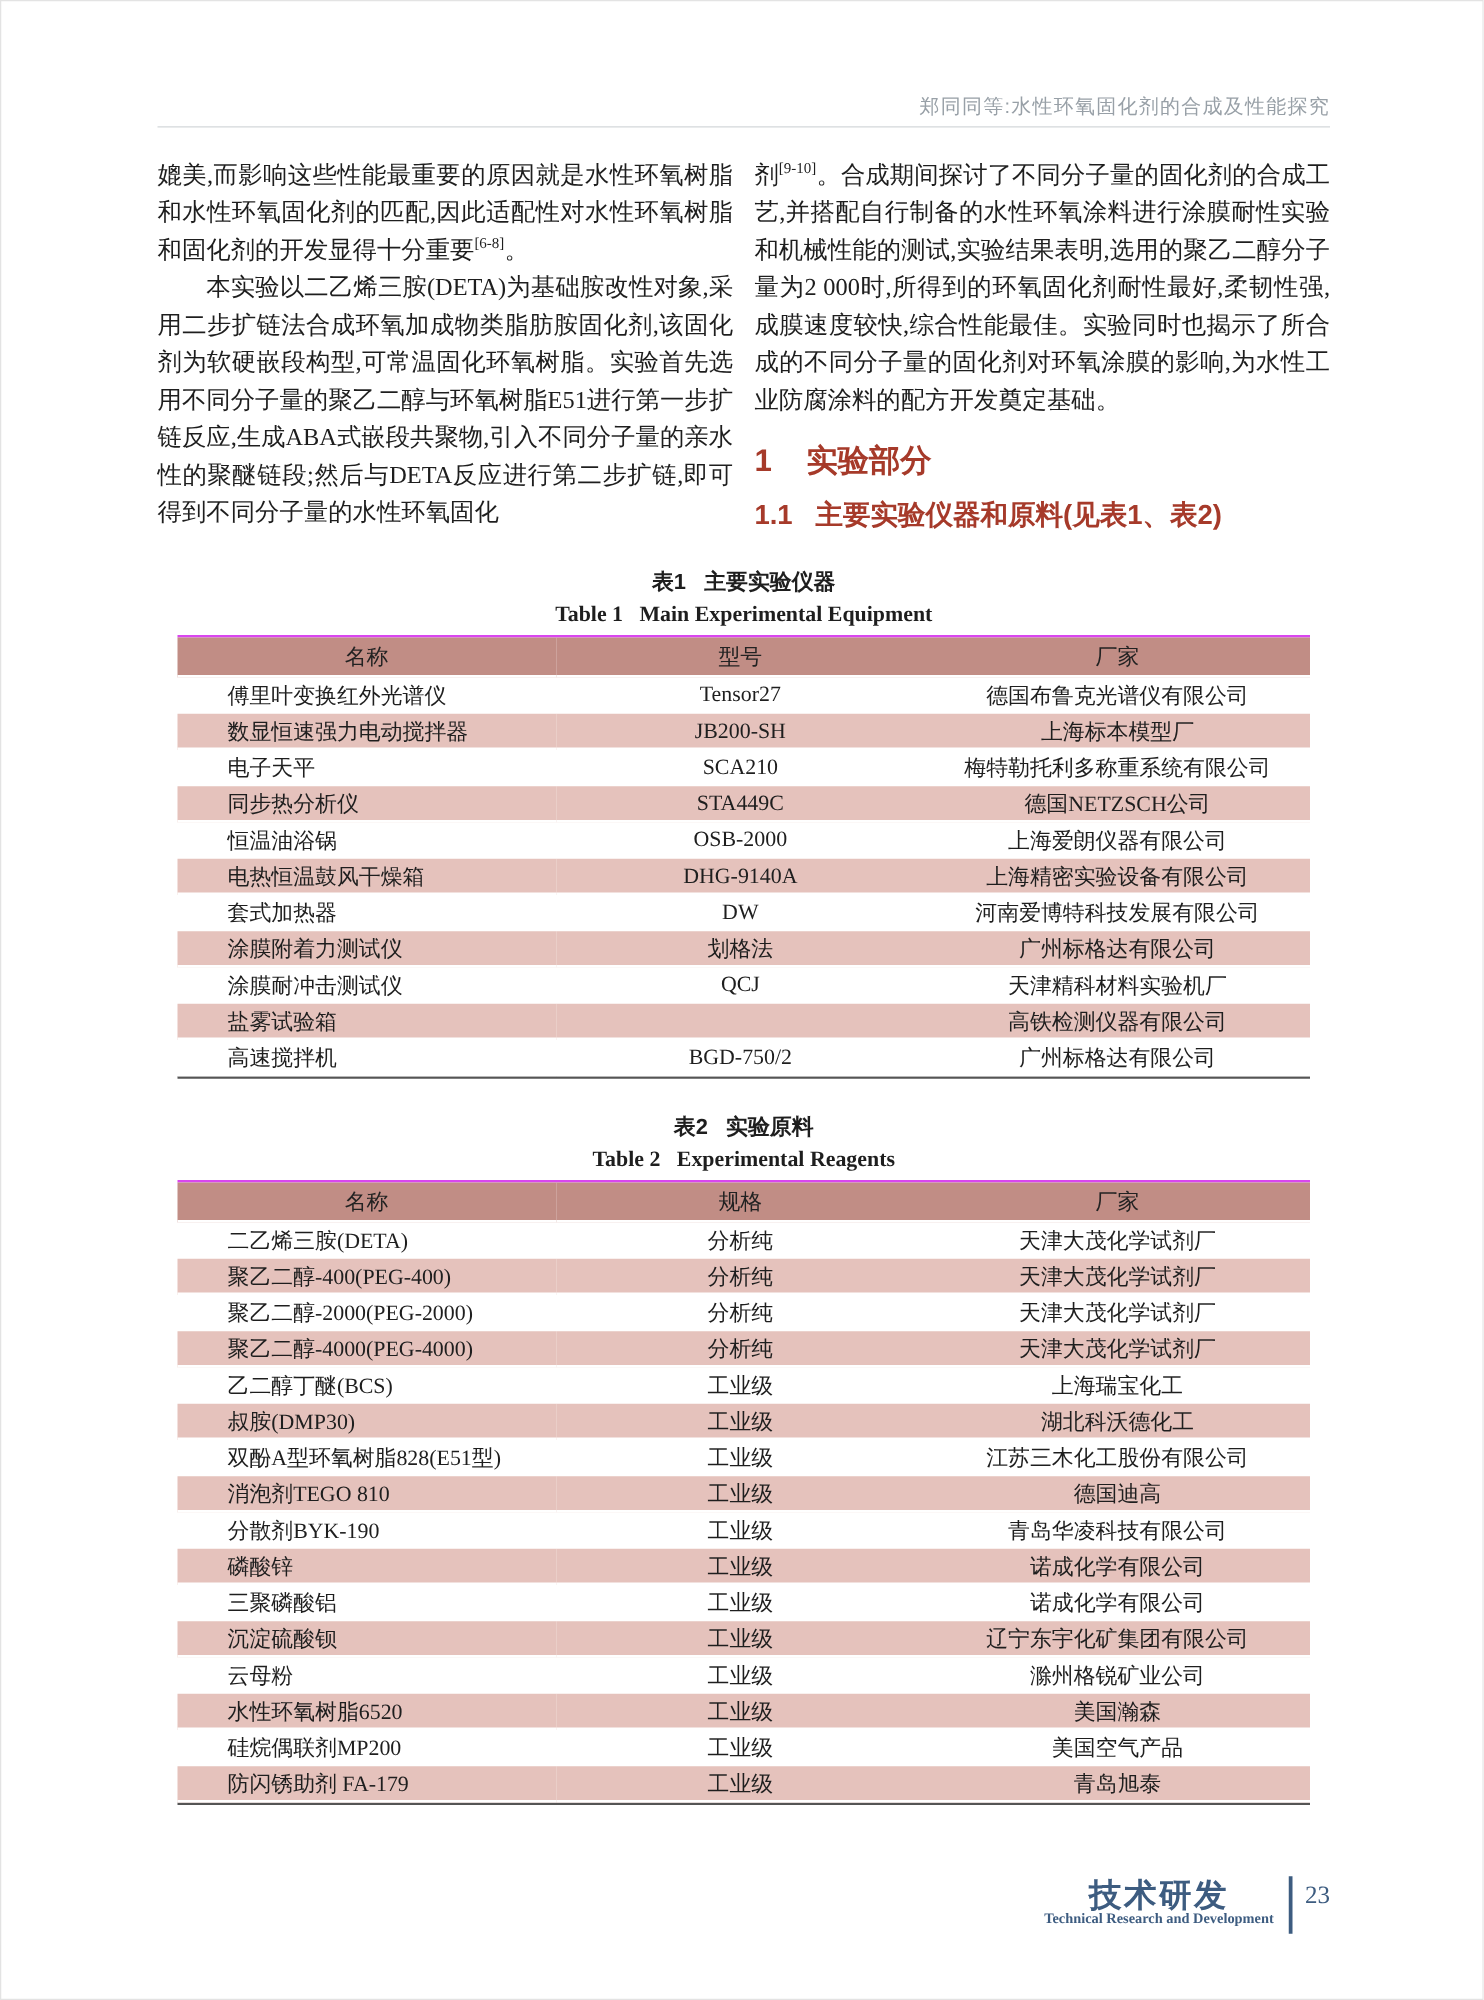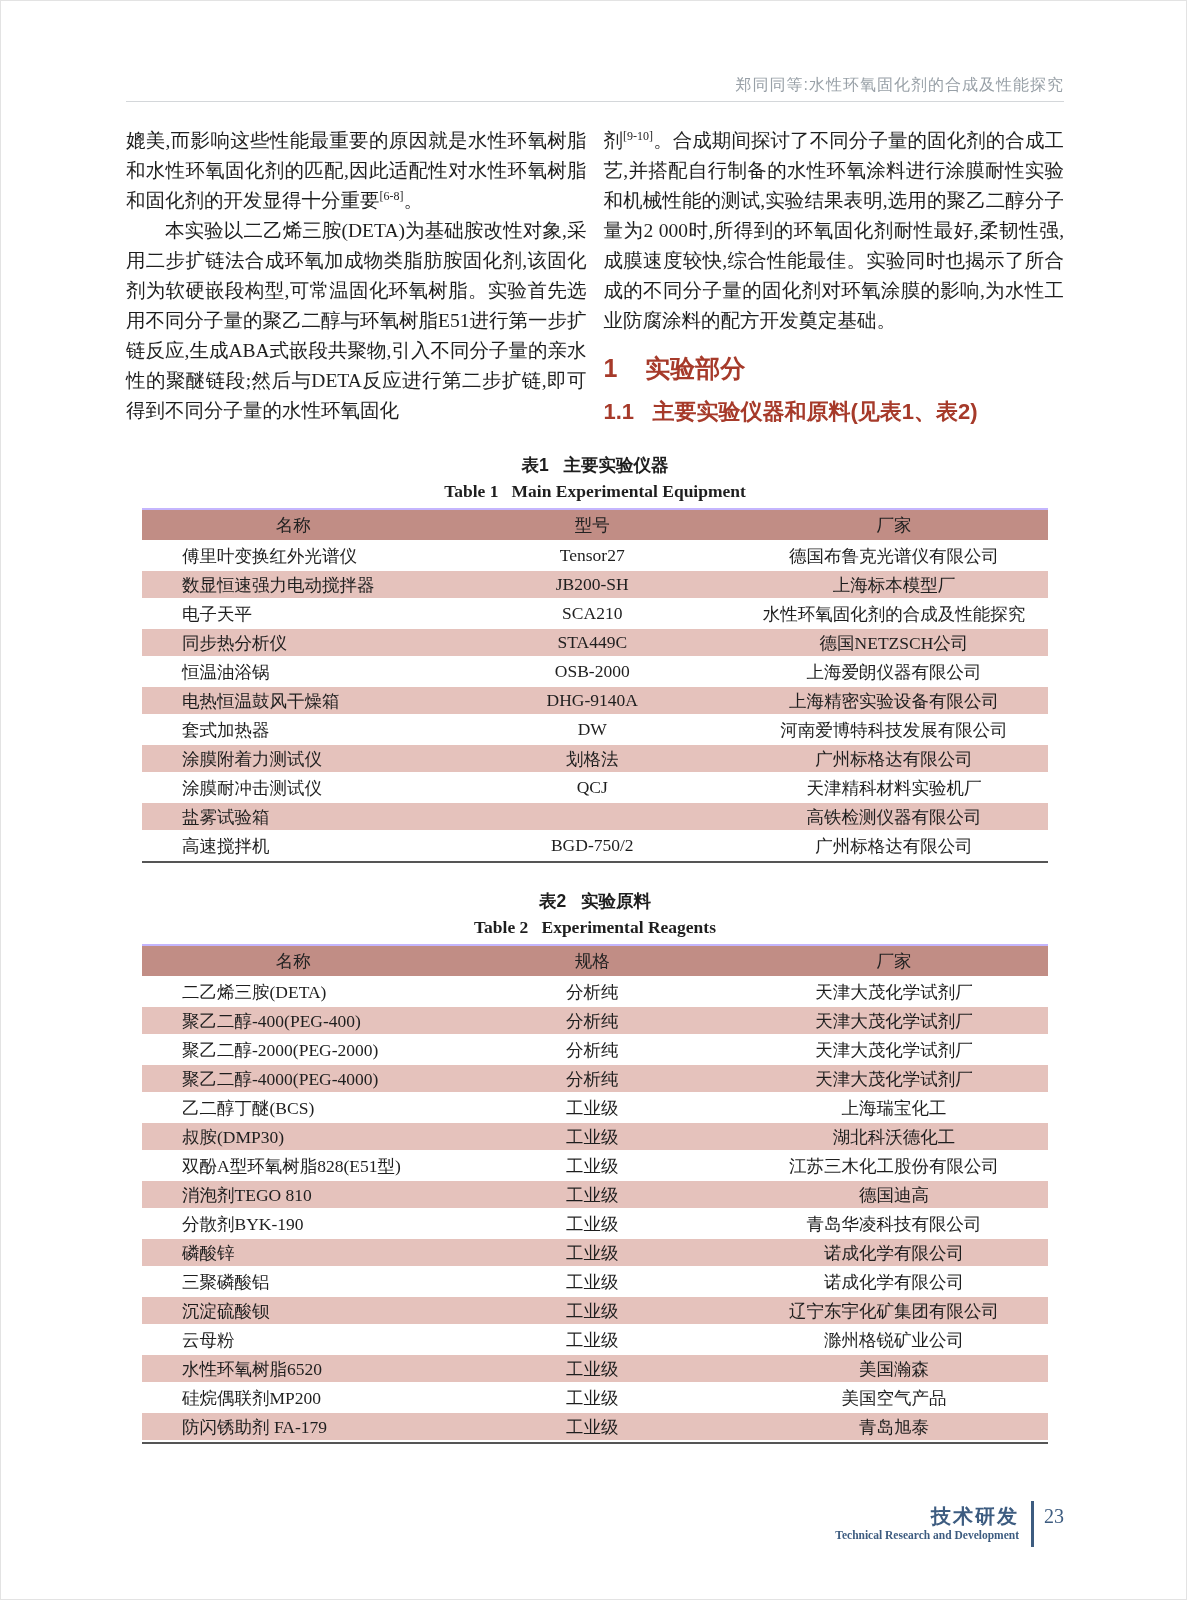--- a/index.html
+++ b/index.html
@@ -55,21 +55,21 @@
   }
   .tbl-title-en{
     text-align:center;font-weight:bold;font-size:17.5px;
     font-family:"Liberation Serif","DejaVu Serif",serif;
     margin-top:4px;margin-bottom:6px;white-space:pre-wrap;
   }
   
   table.datatable{
     width:906px;margin:0 auto;
     border-collapse:separate;border-spacing:0;
-    border-top:2px solid #c4b5fd;
+    border-top:2px solid #d946ef;
     border-bottom:2px solid #555555;
     font-size:17.5px;
   }
   table.datatable th{
     background:#c18d85;
     font-weight:normal;
     height:30px;padding:0;
     border-bottom:2px solid #ffffff;
     color:#222222;
   }
@@ -85,21 +85,21 @@
   table.datatable col.w2{width:32.6%;}
   table.datatable col.w3{width:34%;}
   
   .footer{
     position:absolute;right:122px;bottom:52px;
     display:flex;align-items:center;
   }
   .footer .labels{text-align:right;color:#3d5c80;}
   .footer .label-cn{
     font-family:"Liberation Sans","DejaVu Sans",sans-serif;
-    font-weight:bold;font-size:20px;line-height:22px;letter-spacing:2px;
+    font-weight:bold;font-size:26px;line-height:22px;letter-spacing:2px;text-align:center;
   }
   .footer .label-en{
     font-family:"Liberation Serif","DejaVu Serif",serif;
     font-weight:bold;font-size:11.5px;line-height:16px;
   }
   .footer .vbar{width:3px;height:46px;background:#3d5c80;margin:0 10px 0 12px;}
   .footer .pagenum{
     font-family:"Liberation Serif","DejaVu Serif",serif;
     color:#3d5c80;font-size:20px;align-self:flex-start;margin-top:4px;
   }
@@ -147,21 +147,21 @@
             <td class="c-center">德国布鲁克光谱仪有限公司</td>
           </tr>
           <tr>
             <td class="c-name">数显恒速强力电动搅拌器</td>
             <td class="c-center">JB200-SH</td>
             <td class="c-center">上海标本模型厂</td>
           </tr>
           <tr>
             <td class="c-name">电子天平</td>
             <td class="c-center">SCA210</td>
-            <td class="c-center">水性环氧固化剂的合成及性能探究</td>
+            <td class="c-center">梅特勒托利多称重系统有限公司</td>
           </tr>
           <tr>
             <td class="c-name">同步热分析仪</td>
             <td class="c-center">STA449C</td>
             <td class="c-center">德国NETZSCH公司</td>
           </tr>
           <tr>
             <td class="c-name">恒温油浴锅</td>
             <td class="c-center">OSB-2000</td>
             <td class="c-center">上海爱朗仪器有限公司</td>

